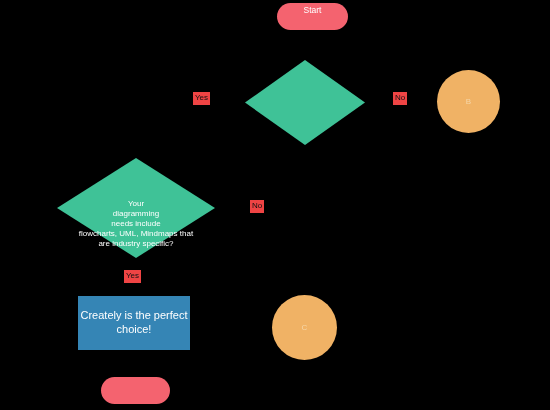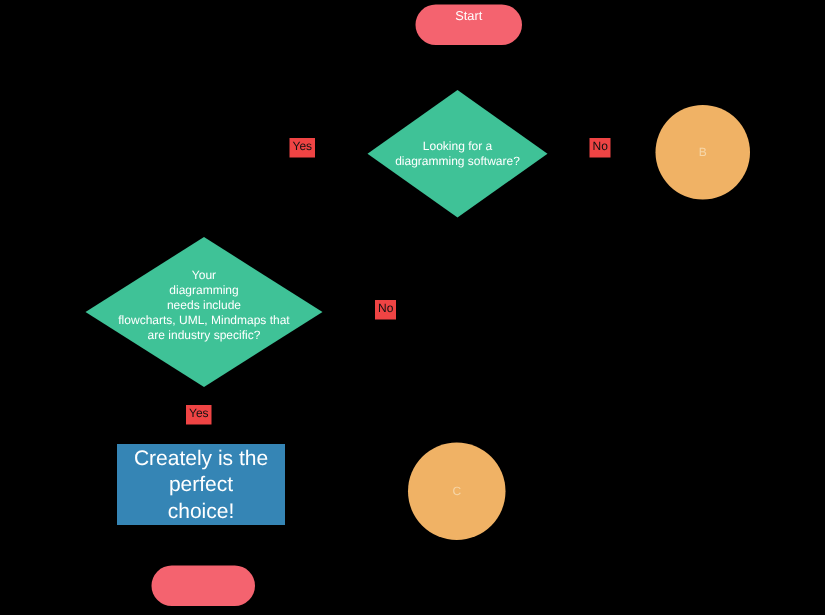--- a/index.html
+++ b/index.html
@@ -34,21 +34,21 @@
     line-height: 1.25;
     white-space: pre-line;
   }
   .terminator-label {
     font-size: 8.5px;
   }
   .decision-label {
     font-size: 8px;
   }
   .process-label {
-    font-size: 14px;
+    font-size: 11px;
   }
   .connector-circle-label {
     font-size: 8px;
     color: #f6d6a8;
   }
   .edge-label {
     position: absolute;
     background: #ef4444;
     color: #111111;
     font-size: 8px;
@@ -83,26 +83,24 @@
 
     <circle cx="304.5" cy="327.5" r="32.5" fill="#F0B265"></circle>
 
     <rect x="78" y="296" width="112" height="54" fill="#3585B5"></rect>
 
     <rect x="101" y="377" width="69" height="27" rx="13.5" ry="13.5" fill="#F4636F"></rect>
   </svg>
 
   <div class="node-label terminator-label" style="left:277px; top:3px; width:71px; height:14px;">Start</div>
 
-  <div class="node-label decision-label" style="left:245px; top:60px; width:120px; height:85px;">Looking for a
-diagramming  software?</div>
 
   <div class="node-label connector-circle-label" style="left:437px; top:70px; width:63px; height:63px;">B</div>
 
-  <div class="node-label decision-label" style="left:57px; top:154px; width:158px; height:100px;">Your
+  <div class="node-label decision-label" style="left:57px; top:174px; width:158px; height:100px;">Your
 diagramming
 needs include
 flowcharts, UML,  Mindmaps that
 are industry specific?</div>
 
   <div class="node-label connector-circle-label" style="left:272px; top:295px; width:65px; height:65px;">C</div>
 
   <div class="node-label process-label" style="left:78px; top:296px; width:112px; height:54px;">Creately is the perfect
 choice!</div>
 

